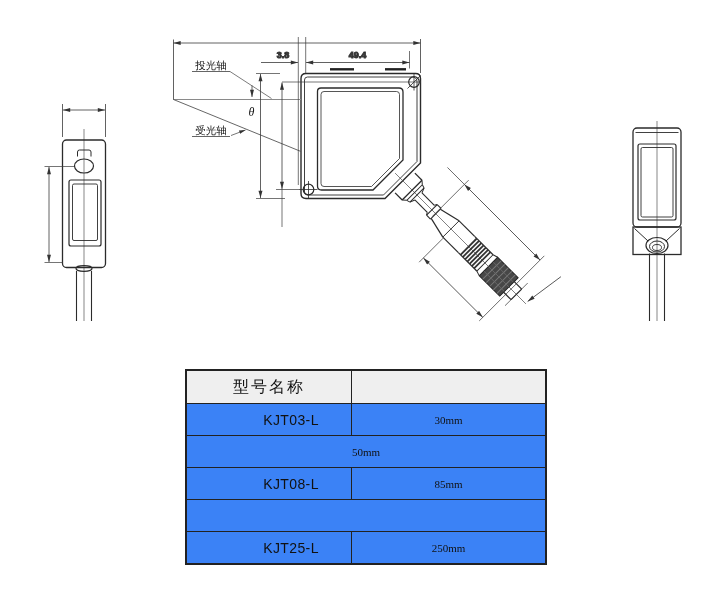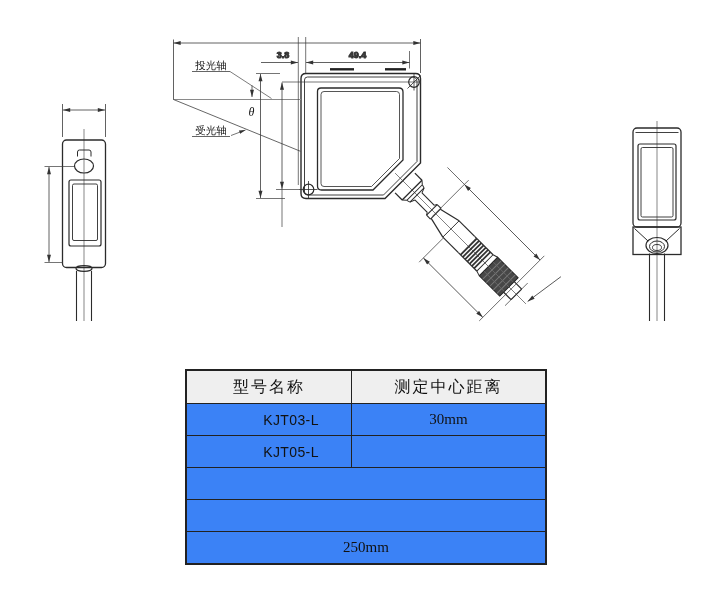--- a/index.html
+++ b/index.html
@@ -20,21 +20,21 @@
     border:2px solid var(--table_border);box-sizing:border-box;
     background:#3b82f6;color:var(--text);
   }
   .spec-table .tr{display:flex;height:32px;border-top:1px solid var(--table_border);box-sizing:border-box;}
   .spec-table .tr.head{border-top:none;background:var(--header_bg);}
   .spec-table .td{display:flex;align-items:center;justify-content:center;box-sizing:border-box;}
   .spec-table .c1{width:165px;border-right:1px solid var(--table_border);}
   .spec-table .c2{flex:1;}
   .spec-table .head .td{font-family:"Liberation Serif","DejaVu Serif",serif;font-size:16px;letter-spacing:2px;}
   .spec-table .model{font-family:"Liberation Sans",sans-serif;font-size:14px;letter-spacing:.4px;padding-left:44px;}
-  .spec-table .dist{font-family:"Liberation Serif","DejaVu Serif",serif;font-size:15px;}
+  .spec-table .dist{font-family:"Liberation Serif","DejaVu Serif",serif;font-size:11px;}
 </style>
 </head>
 <body>
 
 <div class="page">
 
 <svg width="714" height="596" viewBox="0 0 714 596">
   <defs>
     <marker id="arw" viewBox="0 0 10 6" refX="9.5" refY="3" markerWidth="10" markerHeight="6" orient="auto-start-reverse">
       <path d="M0.5 0.5 L9.5 3 L0.5 5.5 Z" fill="#333"></path>
@@ -209,31 +209,33 @@
       <line x1="66" y1="46" x2="66" y2="12" stroke-width="0.7"></line>
       <line x1="157.5" y1="-16" x2="157.5" y2="16" stroke-width="0.7"></line>
       <line x1="176.5" y1="-44" x2="170.5" y2="-3" stroke-width="0.8" marker-end="url(#arw)"></line>
     </g>
   </g>
 </svg>
 
   <div class="spec-table">
     <div class="tr head">
       <div class="td c1">型号名称</div>
-      <div class="td c2">测定中心距离</div>
     </div>
     <div class="tr">
       <div class="td c1 model">KJT03-L</div>
       <div class="td c2 dist">30mm</div>
     </div>
     <div class="tr">
-      <div class="td c1 model">KJT05-L</div>
-    </div>
-    <div class="tr">
-    </div>
-    <div class="tr">
-    </div>
-    <div class="tr">
+      <div class="td c2 dist">50mm</div>
+    </div>
+    <div class="tr">
+      <div class="td c1 model">KJT08-L</div>
+      <div class="td c2 dist">85mm</div>
+    </div>
+    <div class="tr">
+    </div>
+    <div class="tr">
+      <div class="td c1 model">KJT25-L</div>
       <div class="td c2 dist">250mm</div>
     </div>
   </div>
 
 </div>
 
 </body></html>

